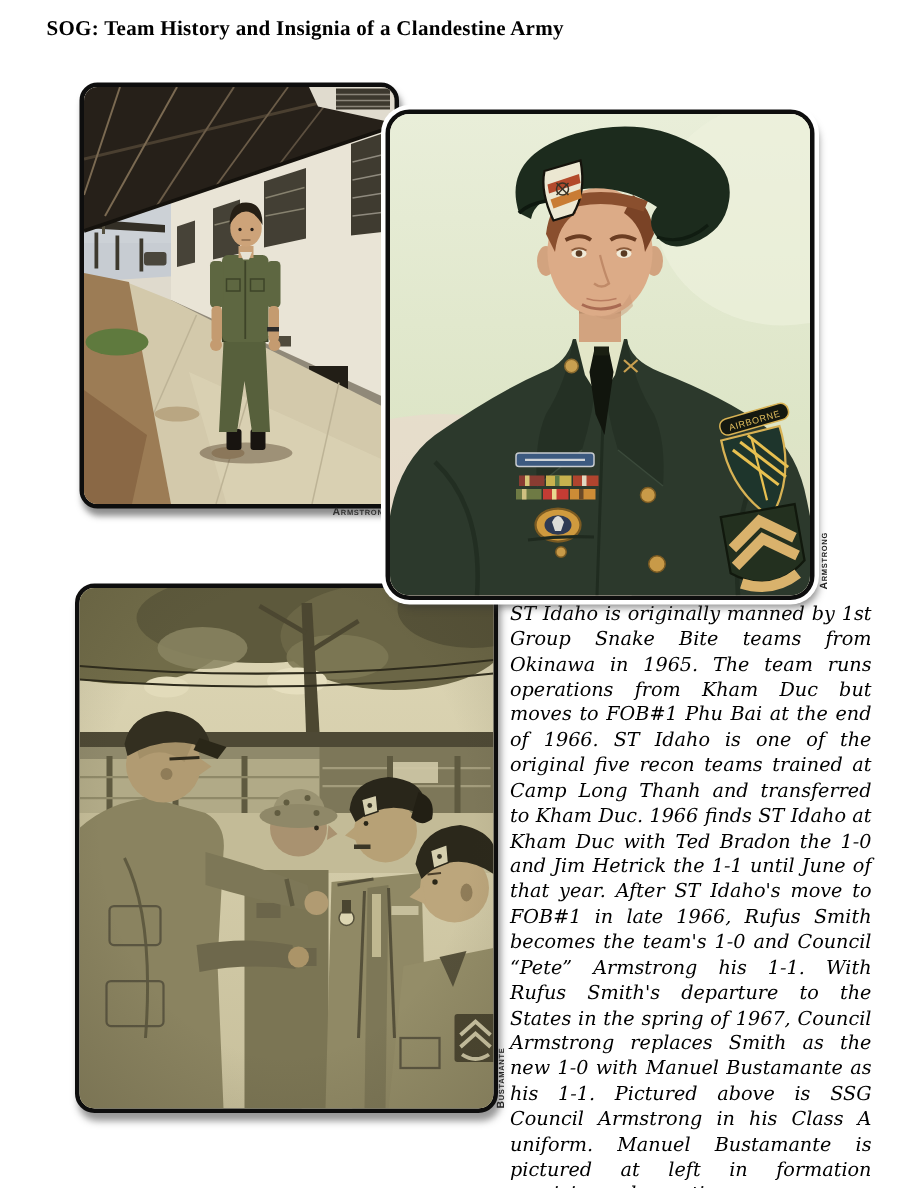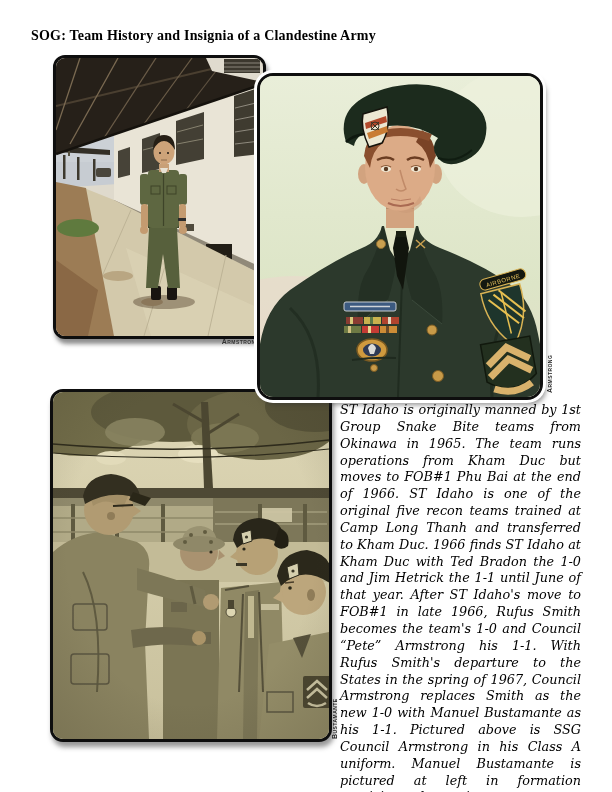--- a/index.html
+++ b/index.html
@@ -1,18 +1,18 @@
 <!DOCTYPE html>
 <html><head>
 <meta charset="utf-8">
 <style>
   html,body{margin:0;padding:0;background:#888;}
   .page{position:relative;width:612px;height:792px;background:#ffffff;overflow:hidden;
         font-family:"Liberation Serif",serif;}
-  .header{position:absolute;left:31px;top:28px;font-size:14px;font-weight:bold;color:#000;
+  .header{position:absolute;left:31px;top:12px;font-size:14px;font-weight:bold;color:#000;
           letter-spacing:.2px;font-family:"Liberation Serif",serif;}
   .photo{position:absolute;border:3px solid #0e0e0e;overflow:hidden;background:#cfcabb;}
   .photo svg{display:block;width:100%;height:100%;}
   #photo-standing{left:53px;top:55px;width:207px;height:278px;border-radius:12px;
           box-shadow:2px 5px 4px rgba(50,50,50,.55);z-index:1;}
   #photo-ceremony{left:50px;top:389px;width:276px;height:347px;border-radius:13px;
           box-shadow:2px 5px 5px rgba(50,50,50,.5);z-index:2;}
   #photo-portrait{left:257px;top:73px;width:280px;height:321px;border-radius:16px;
           box-shadow:0 0 0 3px #fff,3px 5px 5px rgba(50,50,50,.5);z-index:3;}
   .credit{font-family:"Liberation Sans",sans-serif;font-variant:small-caps;font-weight:bold;

